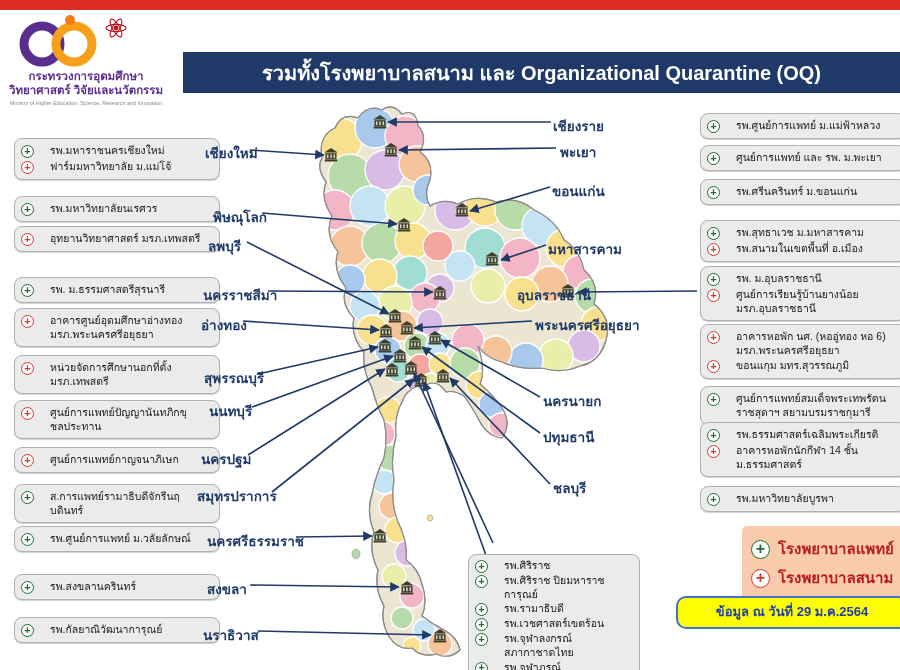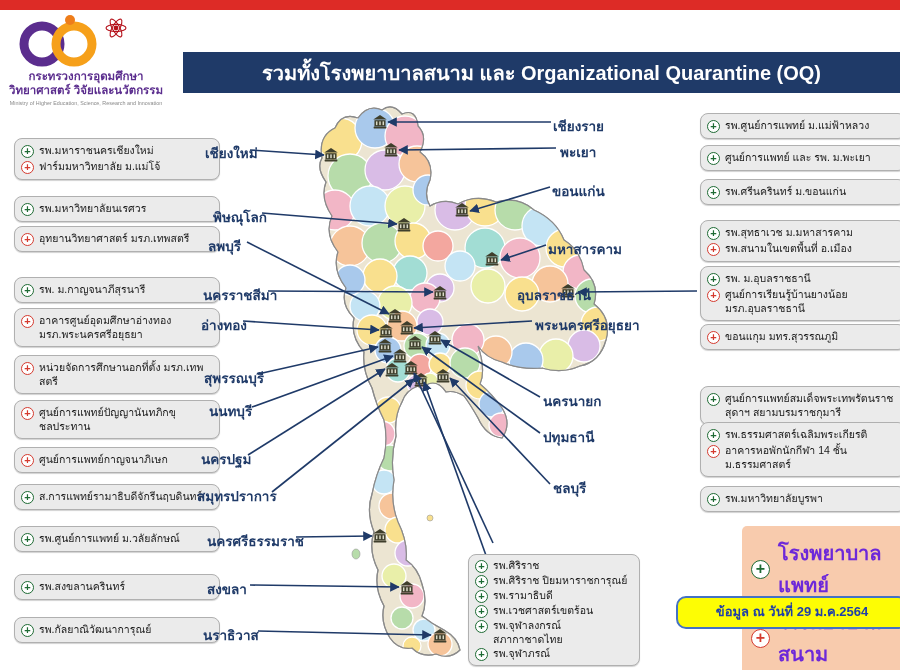--- a/index.html
+++ b/index.html
@@ -11,33 +11,33 @@
   .subtitle{position:absolute;left:183px;top:52px;width:717px;height:41px;background:#1f3a68;
             color:#fff;display:flex;align-items:center;justify-content:center;
             font-size:20px;font-weight:bold;z-index:4;}
   .logo{position:absolute;left:8px;top:12px;width:172px;height:98px;z-index:4;}
   .map{position:absolute;left:280px;top:98px;width:370px;height:570px;z-index:1;}
   .overlay{position:absolute;left:0;top:0;width:900px;height:670px;z-index:2;pointer-events:none;}
   .arrow{stroke:#1f3a68;stroke-width:1.6;}
   .callout{position:absolute;background:#ebebeb;border:1px solid #b0b0b0;border-radius:8px;
            padding:3px 6px;font-size:10.5px;color:#1a1a1a;line-height:1.3;z-index:3;
            box-shadow:0 1px 1px rgba(0,0,0,.18);}
-  .callout .row{display:flex;align-items:flex-start;gap:5px;margin:2px 0;}
+  .callout .row{display:flex;align-items:flex-start;gap:16px;margin:2px 0;}
   .callout .txt{flex:1 1 auto;}
   .plus{flex:0 0 auto;width:13px;height:13px;border-radius:50%;background:#fff;box-sizing:border-box;
         display:flex;align-items:center;justify-content:center;font-weight:bold;font-size:11px;line-height:1;margin-top:1px;}
   .plus::before{content:"+";margin-top:-1px;}
   .plus.g{border:1.6px solid #1e6b34;color:#1e6b34;}
   .plus.r{border:1.6px solid #d43a2f;color:#d43a2f;}
   .plus.big{width:19px;height:19px;font-size:16px;margin-top:0;}
   .prov{position:absolute;color:#1f3a68;font-weight:bold;font-size:13.5px;white-space:nowrap;z-index:3;}
   .legend{position:absolute;left:742px;top:526px;width:150px;background:#f8cbad;border-radius:5px;
           padding:6px 9px;z-index:3;}
   .legend .row{display:flex;align-items:center;gap:8px;margin:5px 0;}
-  .legend .lbl{color:#6d28d9;font-weight:bold;font-size:20px;}
+  .legend .lbl{color:#b91c1c;font-weight:bold;font-size:15px;}
   .infobox{position:absolute;left:676px;top:596px;width:212px;background:#fdfd04;border:2px solid #4472c4;
            border-radius:10px;padding:5px 8px;color:#1f3fa8;font-weight:bold;font-size:13px;
            text-align:center;line-height:1.45;z-index:3;}
   .bkk{left:468px;top:513px;width:158px;margin-top:41px;}
   .bkk .row{margin:1px 0;}
   .logo text{font-family:"Liberation Sans","DejaVu Sans",sans-serif;}
 </style>
 </head>
 <body>
 
@@ -242,21 +242,21 @@
   </div>
   <div class="callout" style="left:14px;top:226px;width:192px">
     <div class="row">
         <span class="plus r"></span>
         <span class="txt">อุทยานวิทยาศาสตร์ มรภ.เทพสตรี</span>
       </div>
   </div>
   <div class="callout" style="left:14px;top:277px;width:192px">
     <div class="row">
         <span class="plus g"></span>
-        <span class="txt">รพ. ม.กาญจนาภีสุรนารี</span>
+        <span class="txt">รพ. ม.ธรรมศาสตรีสุรนารี</span>
       </div>
   </div>
   <div class="callout" style="left:14px;top:308px;width:192px">
     <div class="row">
         <span class="plus r"></span>
         <span class="txt">อาคารศูนย์อุดมศึกษาอ่างทอง มรภ.พระนครศรีอยุธยา</span>
       </div>
   </div>
   <div class="callout" style="left:14px;top:355px;width:192px">
     <div class="row">
@@ -348,20 +348,24 @@
         <span class="txt">รพ. ม.อุบลราชธานี</span>
       </div>
     <div class="row">
         <span class="plus r"></span>
         <span class="txt">ศูนย์การเรียนรู้บ้านยางน้อย มรภ.อุบลราชธานี</span>
       </div>
   </div>
   <div class="callout" style="left:700px;top:324px;width:192px">
     <div class="row">
         <span class="plus r"></span>
+        <span class="txt">อาคารหอพัก นศ. (หออู่ทอง หอ 6) มรภ.พระนครศรีอยุธยา</span>
+      </div>
+    <div class="row">
+        <span class="plus r"></span>
         <span class="txt">ขอนแกุม มทร.สุวรรณภูมิ</span>
       </div>
   </div>
   <div class="callout" style="left:700px;top:386px;width:192px">
     <div class="row">
         <span class="plus g"></span>
         <span class="txt">ศูนย์การแพทย์สมเด็จพระเทพรัตนราชสุดาฯ สยามบรมราชกุมารี</span>
       </div>
   </div>
   <div class="callout" style="left:700px;top:422px;width:192px">

